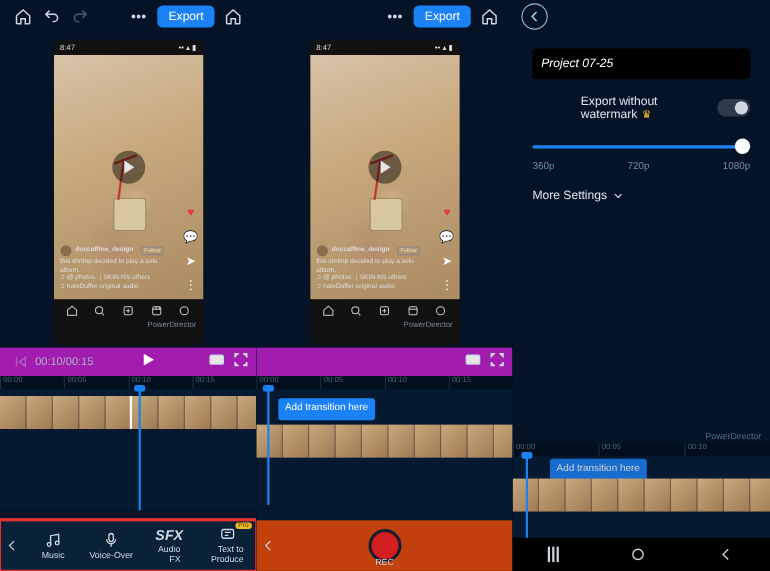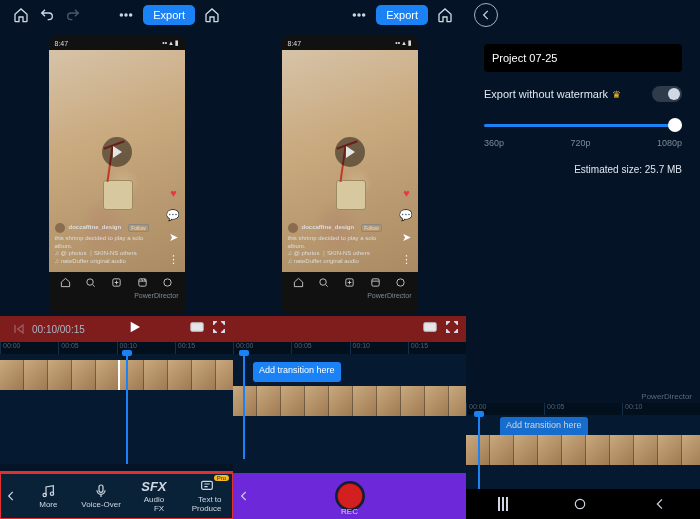--- a/index.html
+++ b/index.html
@@ -38,21 +38,21 @@
   .caption { position: absolute; left: 6px; bottom: 6px; right: 28px; font-size: 6px; color: #ddd; line-height: 1.3; }
   .caption .user { display:flex; align-items:center; gap:4px; margin-bottom:2px;}
   .caption .avatar { width:10px; height:10px; border-radius:50%; background:#8a6d4f; }
   .caption .follow { font-size:5px; border:1px solid #888; padding:0 2px; border-radius:2px; margin-left:3px;}
   .phone-botrow { height: 20px; display: flex; justify-content: space-around; align-items: center; padding: 0 4px; }
   .phone-botrow span { width: 12px; height:12px; display:flex; align-items:center; justify-content:center; color:#ccc;}
   .phone-botrow svg { width:11px; height:11px; stroke:#ccc; fill:none; stroke-width:2;}
   .phone-credit { font-size: 7px; color: #7b8a9a; text-align: right; padding: 0 6px 2px 0; }
 
   
-  .ctrlrow { display: flex; align-items: center; height: 26px; padding: 0 6px; background: #7f1d1d; }
+  .ctrlrow { display: flex; align-items: center; height: 26px; padding: 0 6px; background: #a21caf; }
   .ctrlrow .tcode { font-size: 10px; color: #a8b4c4; }
   .ctrlrow .playbtn { margin-left: auto; margin-right: auto; }
   .playbtn svg, .ctrlrow .cc svg, .ctrlrow .fs svg { width:16px; height:16px; fill:#e6e6e6; }
   .cc, .fs { margin-left: 6px; color:#cfd8e3; }
   .cc svg, .fs svg { fill:none; stroke:#cfd8e3; stroke-width:2; }
 
   
   .ruler { height: 12px; background: #02101e; display: flex; font-size: 7px; color: #4e6072; }
   .ruler span { flex: 1; border-left: 1px solid #123049; padding-left: 2px; }
   .timeline { position: relative; height: 110px; background: #051a30; }
@@ -66,31 +66,31 @@
   
   .bottombar { position: absolute; left: 0; right: 0; bottom: 0; height: 46px; background: #0a2238; display: flex; align-items: center; }
   .redbox { outline: 3px solid #e03030; outline-offset: -1px; }
   .tool { flex: 1; text-align: right; font-size: 8px; color: #cfd8e3; display:flex; flex-direction:column; align-items:center; gap:2px; position:relative;}
   .tool svg { width:16px; height:16px; stroke:#cfd8e3; fill:none; stroke-width:1.8;}
   .tool .tlabel { line-height:1.1; }
   .badge-pro { position:absolute; top:-3px; right:4px; font-size:6px; background:#f5b921; color:#3a2b00; padding:0 3px; border-radius:3px;}
   .nav-chevron { width: 22px; display:flex; align-items:center; justify-content:center; color:#cfd8e3;}
   .nav-chevron svg{width:14px;height:14px;stroke:currentColor;fill:none;stroke-width:2;}
 
-  .recrow { position:absolute; left:0; right:0; bottom:0; height:46px; background:#6d28d9; display:flex; align-items:center; justify-content:center; }
+  .recrow { position:absolute; left:0; right:0; bottom:0; height:46px; background:#c2410c; display:flex; align-items:center; justify-content:center; }
   .recshelf { position:absolute; bottom:46px; left:0; right:0; height:14px; background:#051a30; }
   .recbtn { width:30px; height:30px; border-radius:50%; background:radial-gradient(circle,#d31f1f 55%, #7e1010 58%, #0a2238 62%);}
   .reclbl { position:absolute; bottom:3px; left:50%; transform:translateX(-50%); font-size:8px; color:#cfd8e3;}
 
   
   .backcircle { width:24px; height:24px; border:1.5px solid #9fb2c6; border-radius:50%; display:flex; align-items:center; justify-content:center; }
   .p3body { padding: 14px 18px 0 18px; }
-  .projectname { width: 100%; background: #000; border: none; border-radius: 4px; height: 24px; padding: 14px 8px; color: #fff; font-size: 11px; margin-bottom: 14px; }
+  .projectname { width: 100%; background: #000; border: none; border-radius: 4px; height: 24px; padding: 14px 8px; color: #fff; font-size: 11px; margin-bottom: 14px; font-style: italic; }
   .row { display: flex; align-items: center; font-size: 11px; color: #dfe6ee; margin-bottom: 14px; }
-  .row .grow { flex: 1; }
+  .row .grow { flex: 1; margin-left: 44px; }
   .crown { color: #f5b921; margin-left: 4px; font-size:10px;}
   .toggle { width: 30px; height: 16px; background: #2d3b4a; border-radius: 10px; position: relative; }
   .toggle::after { content:""; position:absolute; right:2px; top:2px; width:12px; height:12px; background:#cfd8e3; border-radius:50%;}
   .res-labels { display:flex; justify-content:space-between; font-size:9px; color:#7b8a9a; margin-bottom:6px; }
   .slider { position:relative; height:18px; margin-bottom:4px;}
   .slider-track { position:absolute; top:8px; left:0; right:0; height:3px; background:#1b82f5; border-radius:2px;}
   .slider-thumb { position:absolute; top:2px; right:0; width:14px; height:14px; background:#fff; border-radius:50%;}
   .res-bottom { display:flex; justify-content:space-between; font-size:9px; color:#7b8a9a; margin-bottom:16px;text-align:center;}
   .more { display:flex; align-items:center; gap:4px; font-size:11px; color:#dfe6ee; margin-bottom:30px;}
   .more svg{width:12px;height:12px;stroke:#dfe6ee;fill:none;stroke-width:2;}
@@ -254,21 +254,21 @@
           <svg viewBox="0 0 24 24">
             <path d="M15 5l-7 7 7 7"></path>
           </svg>
         </div>
       <div class="tool">
           <svg viewBox="0 0 24 24">
             <path d="M9 18V6l11-2v12"></path>
             <circle cx="7" cy="18" r="2.5"></circle>
             <circle cx="18" cy="16" r="2.5"></circle>
           </svg>
-          <span class="tlabel">More</span>
+          <span class="tlabel">Music</span>
         </div>
       <div class="tool">
           <svg viewBox="0 0 24 24">
             <rect x="9" y="3" width="6" height="11" rx="3"></rect>
             <path d="M6 11a6 6 0 0 0 12 0M12 17v4"></path>
           </svg>
           <span class="tlabel">Voice-Over</span>
         </div>
       <div class="tool">
           <span style="font-size:13px;font-weight:700;font-style:italic">SFX</span>
@@ -428,21 +428,26 @@
       </div>
       <div class="slider">
         <div class="slider-track"></div>
           <div class="slider-thumb"></div>
       </div>
       <div class="res-bottom">
         <span>360p</span>
         <span>720p</span>
         <span>1080p</span>
       </div>
-      <div class="est">Estimated size: 25.7 MB</div>
+      <div class="more">
+        <span>More Settings</span>
+        <svg viewBox="0 0 24 24">
+            <path d="M6 9l6 6 6-6"></path>
+          </svg>
+      </div>
     </div>
 
     <div style="position:absolute;left:0;right:0;bottom:30px;top:auto">
       <div class="p3credit">PowerDirector</div>
       <div class="p3ruler">
         <span>00:00</span>
         <span>00:05</span>
         <span>00:10</span>
       </div>
       <div class="p3timeline">

